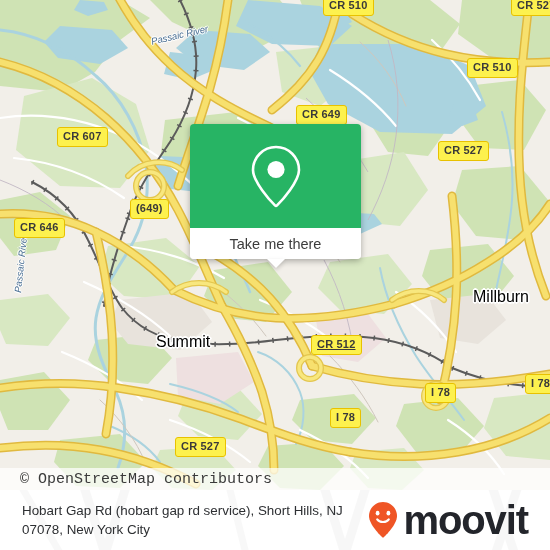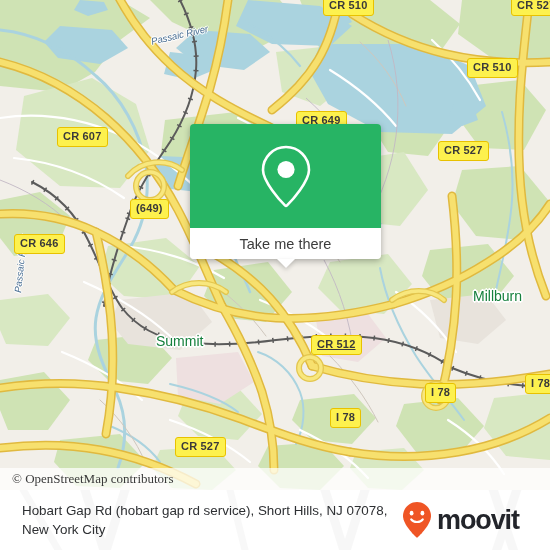--- a/index.html
+++ b/index.html
@@ -30,21 +30,21 @@
     position: absolute;
     color: #6a6a6a;
     font-size: 13.5px;
     font-family: "Liberation Sans", sans-serif;
     white-space: nowrap;
     text-shadow:
       1.6px 0 #fff, -1.6px 0 #fff, 0 1.6px #fff, 0 -1.6px #fff,
       1.2px 1.2px #fff, -1.2px 1.2px #fff, 1.2px -1.2px #fff, -1.2px -1.2px #fff;
     pointer-events: none;
   }
-  .city-label { color:#15803d; font-size:14px; }
+  .city-label { color:#000000; font-size:16px; }
   .water-label {
     color:#4a6f94; font-size:9.5px; font-style:italic;
     text-shadow: 1.2px 0 #fff,-1.2px 0 #fff,0 1.2px #fff,0 -1.2px #fff;
   }
   .city-dot {
     position:absolute; width:6px; height:6px; border-radius:50%;
     background:#7a7a7a; border:1.5px solid #fff; box-sizing:border-box;
   }
 
   
@@ -60,21 +60,21 @@
     padding: 3px 5px 4px 5px;
     white-space: nowrap;
     letter-spacing: .2px;
     box-sizing: border-box;
   }
 
   
   #popup {
     position: absolute;
     left: 190px; top: 124px;
-    width: 191px;
+    width: 171px;
     border-radius: 4px;
     box-shadow: 0 2px 6px rgba(0,0,0,0.30);
     overflow: visible;
     z-index: 40;
   }
   #popup-head {
     height: 104px;
     border-radius: 4px 4px 0 0;
     display: flex; align-items: center; justify-content: center;
   }
@@ -104,23 +104,23 @@
   
   #attribution {
     position: absolute;
     left: 0; bottom: 0;
     width: 550px; height: 22px;
     background: rgba(255,255,255,0.72);
     display: flex; align-items: center;
     z-index: 30;
   }
   #attribution-text {
-    font-size: 13px; color: #3a3a3a;
-    padding-left: 12px;
-    font-family: Liberation Serif, serif;
+    font-size: 15px; color: #3a3a3a;
+    padding-left: 20px;
+    font-family: Liberation Mono, monospace;
   }
 
   
   #caption {
     position: absolute;
     left: 0; top: 490px;
     width: 550px; height: 60px;
     background: #ffffff;
     overflow: hidden;
   }
@@ -142,21 +142,21 @@
     color: #2e3033;
     max-width: 380px;
     font-family: "Liberation Sans", sans-serif;
   }
   #logo {
     flex: 0 0 auto;
     display: flex; align-items: center; gap: 5px;
     padding-right: 8px;
   }
   #logo-text {
-    font-size: 27px;
+    font-size: 40px;
     font-weight: bold;
     color: #23252b;
     letter-spacing: -1.1px;
     line-height: 1;
     font-family: "Liberation Sans", sans-serif;
   }
 </style>
 </head>
 <body>
 
@@ -353,25 +353,25 @@
 
       <div class="city-dot" style="left:162px; top:340px;"></div>
       <div class="map-label city-label" style="left:156px; top:333px;">Summit</div>
       <div class="map-label city-label" style="left:473px; top:288px;">Millburn</div>
     </div>
 
     <div>
       <div class="shield" style="left:323px; top:-4px;">CR 510</div>
       <div class="shield" style="left:511px; top:-4px;">CR 527</div>
       <div class="shield" style="left:467px; top:58px;">CR 510</div>
-      <div class="shield" style="left:296px; top:111px;">CR 649</div>
+      <div class="shield" style="left:296px; top:105px;">CR 649</div>
       <div class="shield" style="left:438px; top:141px;">CR 527</div>
       <div class="shield" style="left:57px;  top:127px;text-align:right;">CR 607</div>
       <div class="shield" style="left:113px; top:199px;margin-left:17px;">(649)</div>
-      <div class="shield" style="left:14px;  top:234px;text-align:right;">CR 646</div>
+      <div class="shield" style="left:14px;  top:218px;text-align:right;">CR 646</div>
       <div class="shield" style="left:311px; top:335px;text-decoration:underline;">CR 512</div>
       <div class="shield" style="left:425px; top:383px;">I 78</div>
       <div class="shield" style="left:525px; top:374px;">I 78</div>
       <div class="shield" style="left:330px; top:408px;">I 78</div>
       <div class="shield" style="left:175px; top:437px;">CR 527</div>
     </div>
 
     <div id="attribution">
       <span id="attribution-text">© OpenStreetMap contributors</span>
     </div>

